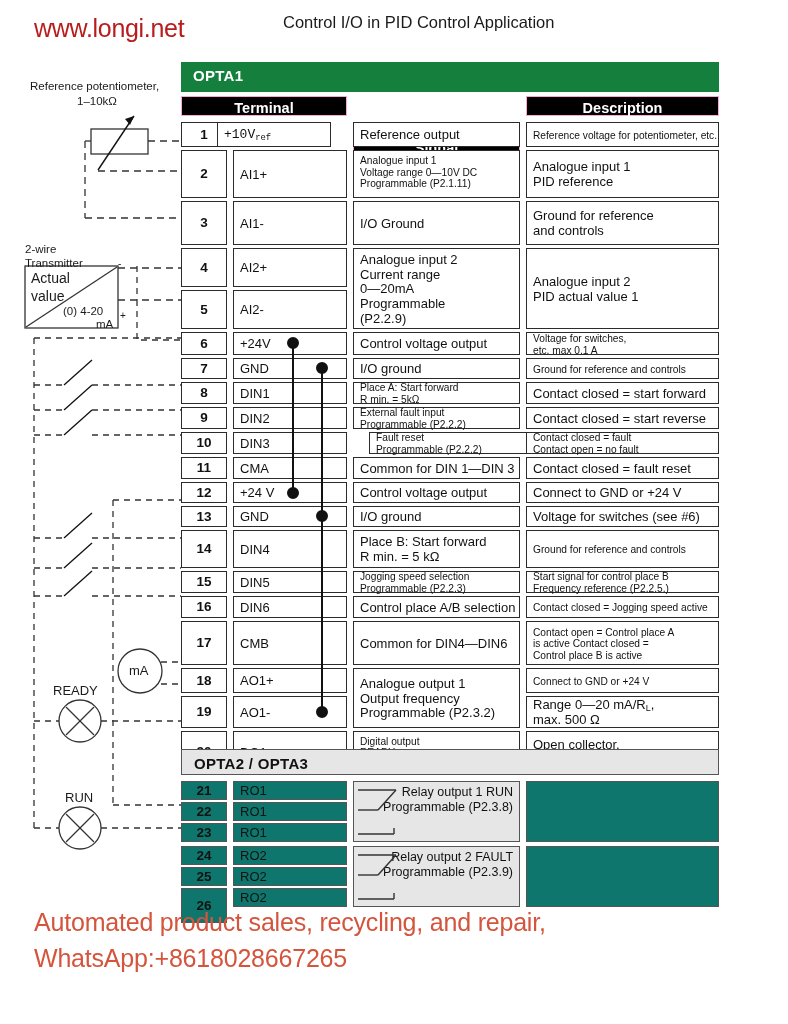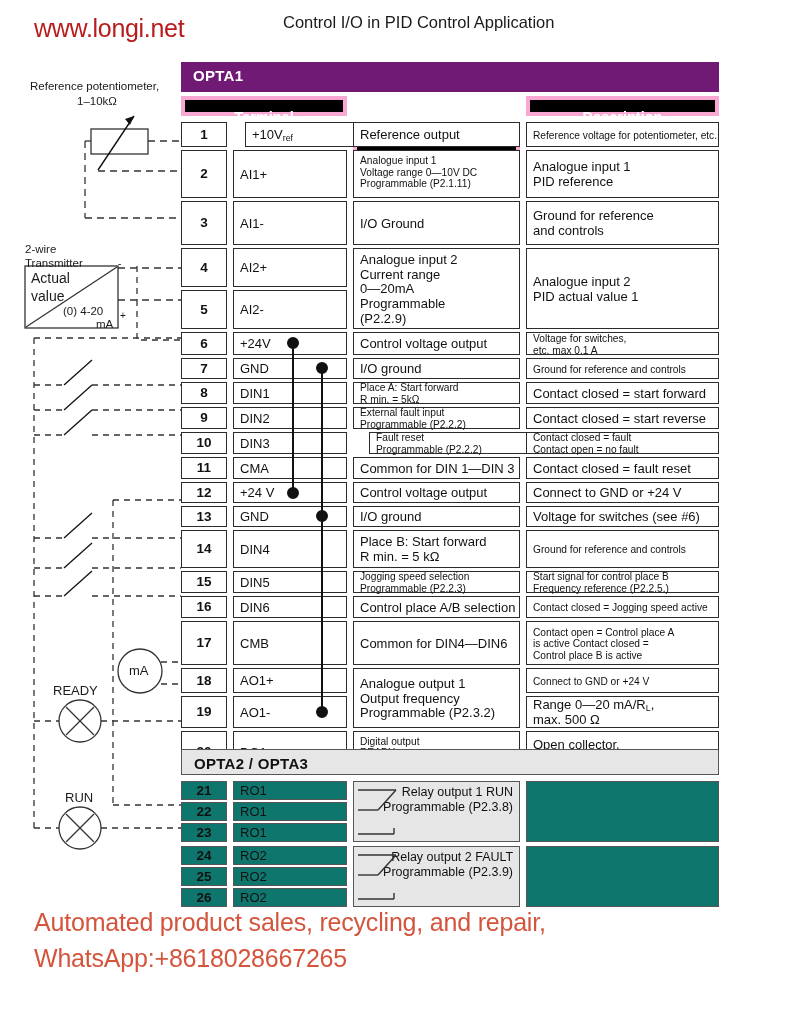--- a/index.html
+++ b/index.html
@@ -30,31 +30,31 @@
   #footer-line2{
     position:absolute;left:34px;top:944px;
     font-size:25px;color:#d4543c;white-space:nowrap;letter-spacing:-0.2px;
   }
 
   
   #table-frame{position:absolute;left:181px;top:62px;width:538px;height:844px;}
 
   .band{
     position:absolute;left:0;width:538px;
-    background:#701a75;color:#fff;box-sizing:border-box;
+    background:#15803d;color:#fff;box-sizing:border-box;
   }
   .band-title{
     font-size:15px;font-weight:bold;padding:5px 0 0 12px;
     letter-spacing:0.3px;
   }
   .hdrcell{
     position:absolute;background:#000;color:#fff;
     font-size:14.5px;font-weight:bold;text-align:center;
-    box-sizing:border-box;padding-top:9px;
-    border:4px solid #f9a8d4;
+    box-sizing:border-box;padding-top:3px;
+    border:1px solid #f9a8d4;
   }
 
   .cell{
     position:absolute;box-sizing:border-box;
     border:1.4px solid #2b2b2b;background:#fff;
     font-size:13px;line-height:1.13;
     padding:2px 4px 0 6px;
     overflow:visible;
   }
   .cell.num{
@@ -185,21 +185,21 @@
 
   <div id="table-frame">
 
     <div class="band band-title" style="top:0;height:30px;">OPTA1</div>
 
     <div class="hdrcell" style="left:0;top:34px;width:166px;height:20px;">Terminal</div>
     <div class="hdrcell" style="left:172px;top:34px;width:167px;height:20px;margin-top:40px;">Signal</div>
     <div class="hdrcell" style="left:345px;top:34px;width:193px;height:20px;">Description</div>
 
     <div class="cell num" style="left:0;top:60px;width:46px;height:25px;">1</div>
-    <div class="cell vc" style="left:64px;top:60px;width:124px;height:25px;">
+    <div class="cell vc" style="left:36px;top:60px;width:114px;height:25px;font-family:Liberation Mono, monospace;">
         <span class="ln"><span>+10V</span><sub>ref</sub></span>
       </div>
     <div class="cell vc" style="left:172px;top:60px;width:167px;height:25px;">
         <span class="ln">Reference output</span>
       </div>
     <div class="cell vc sm" style="left:345px;top:60px;width:193px;height:25px;">
         <span class="ln nowrapfix">Reference voltage for potentiometer, etc.</span>
       </div>
 
     <div class="cell num" style="left:0;top:88px;width:46px;height:48px;">2</div>
@@ -460,21 +460,21 @@
     <div class="cell grey" style="left:345px;top:719px;width:193px;height:61px;"></div>
 
     <div class="cell num grey" style="left:0;top:784px;width:46px;height:19px;">24</div>
     <div class="cell vc grey" style="left:52px;top:784px;width:114px;height:19px;">
         <span class="ln">RO2</span>
       </div>
     <div class="cell num grey" style="left:0;top:805px;width:46px;height:19px;">25</div>
     <div class="cell vc grey" style="left:52px;top:805px;width:114px;height:19px;">
         <span class="ln">RO2</span>
       </div>
-    <div class="cell num grey" style="left:0;top:826px;width:46px;height:19px;">26</div>
+    <div class="cell num grey" style="left:0;top:826px;width:46px;height:35px;">26</div>
     <div class="cell vc grey" style="left:52px;top:826px;width:114px;height:19px;">
         <span class="ln">RO2</span>
       </div>
 
     <div class="relay-cell" style="left:172px;top:784px;width:167px;height:61px;">
       <svg width="60" height="58" viewBox="0 0 60 58" style="position:absolute;left:2px;top:2px;">
         <g stroke="#333" fill="none" stroke-width="1.4">
           <line x1="2" y1="6" x2="40" y2="6"></line>
           <line x1="2" y1="26" x2="22" y2="26"></line>
           <line x1="22" y1="26" x2="40" y2="6"></line>

